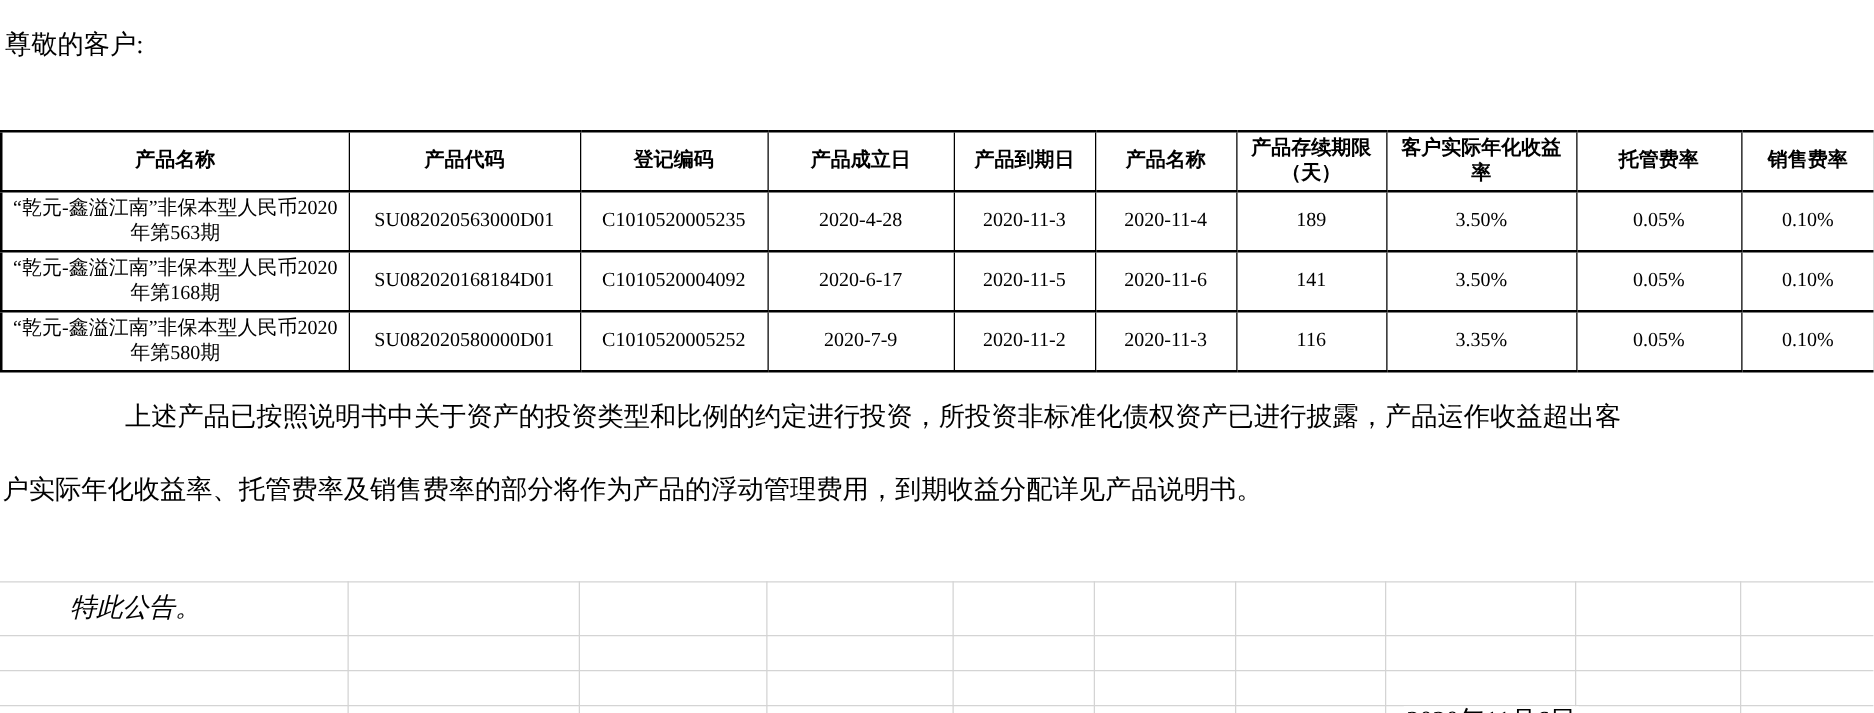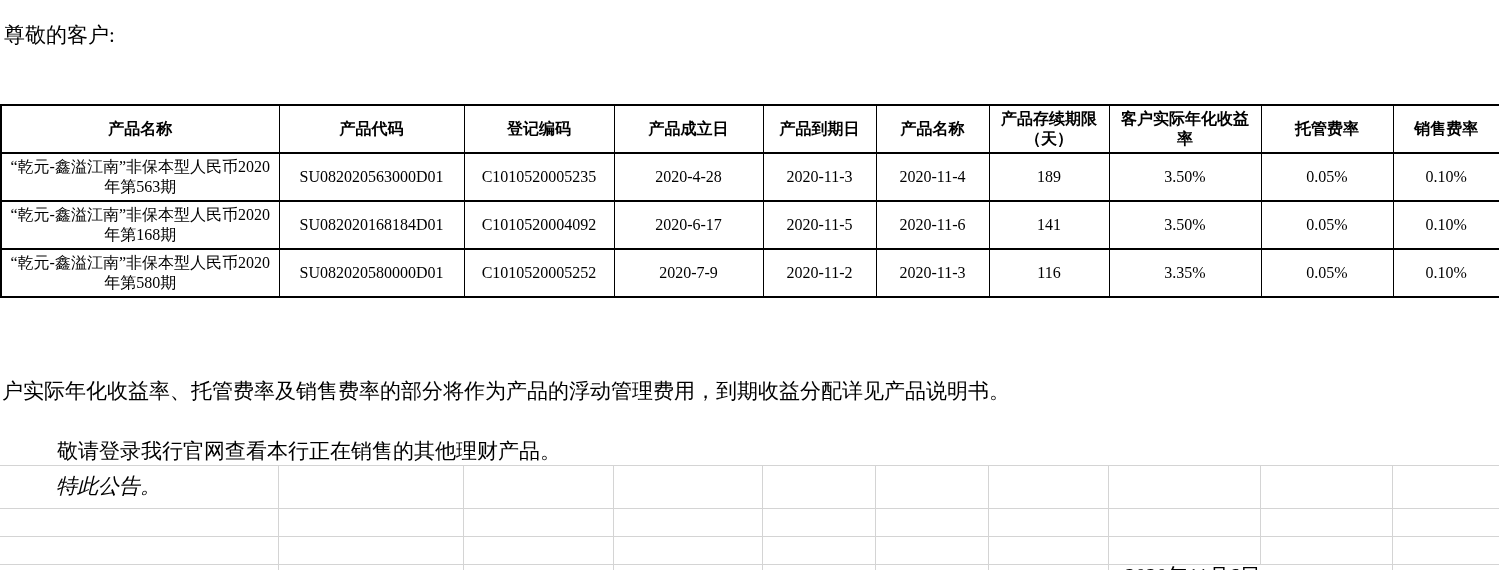--- a/index.html
+++ b/index.html
@@ -118,23 +118,23 @@
           <td>2020-11-2</td>
           <td>2020-11-3</td>
           <td>116</td>
           <td>3.35%</td>
           <td>0.05%</td>
           <td>0.10%</td>
         </tr>
       </tbody>
   </table>
 
+  <div class="line" style="left:100px; top:304px;">上述产品已按照说明书中关于资产的投资类型和比例的约定进行投资，所投资非标准化债权资产已进行披露，产品运作收益超出客</div>
 
   <div class="line" style="left:2px; top:362px;">户实际年化收益率、托管费率及销售费率的部分将作为产品的浮动管理费用，到期收益分配详见产品说明书。</div>
 
-  <div class="line" style="left:57px; top:422px;">敬请登录我行官网查看本行正在销售的其他理财产品。</div>
 
   <div class="line masked" style="left:54px; top:457px;font-style:italic;">特此公告。</div>
 
 
   <div class="line masked" style="left:1123px; top:547px;">2020年11月6日</div>
 
 </div>
 
 </body></html>

